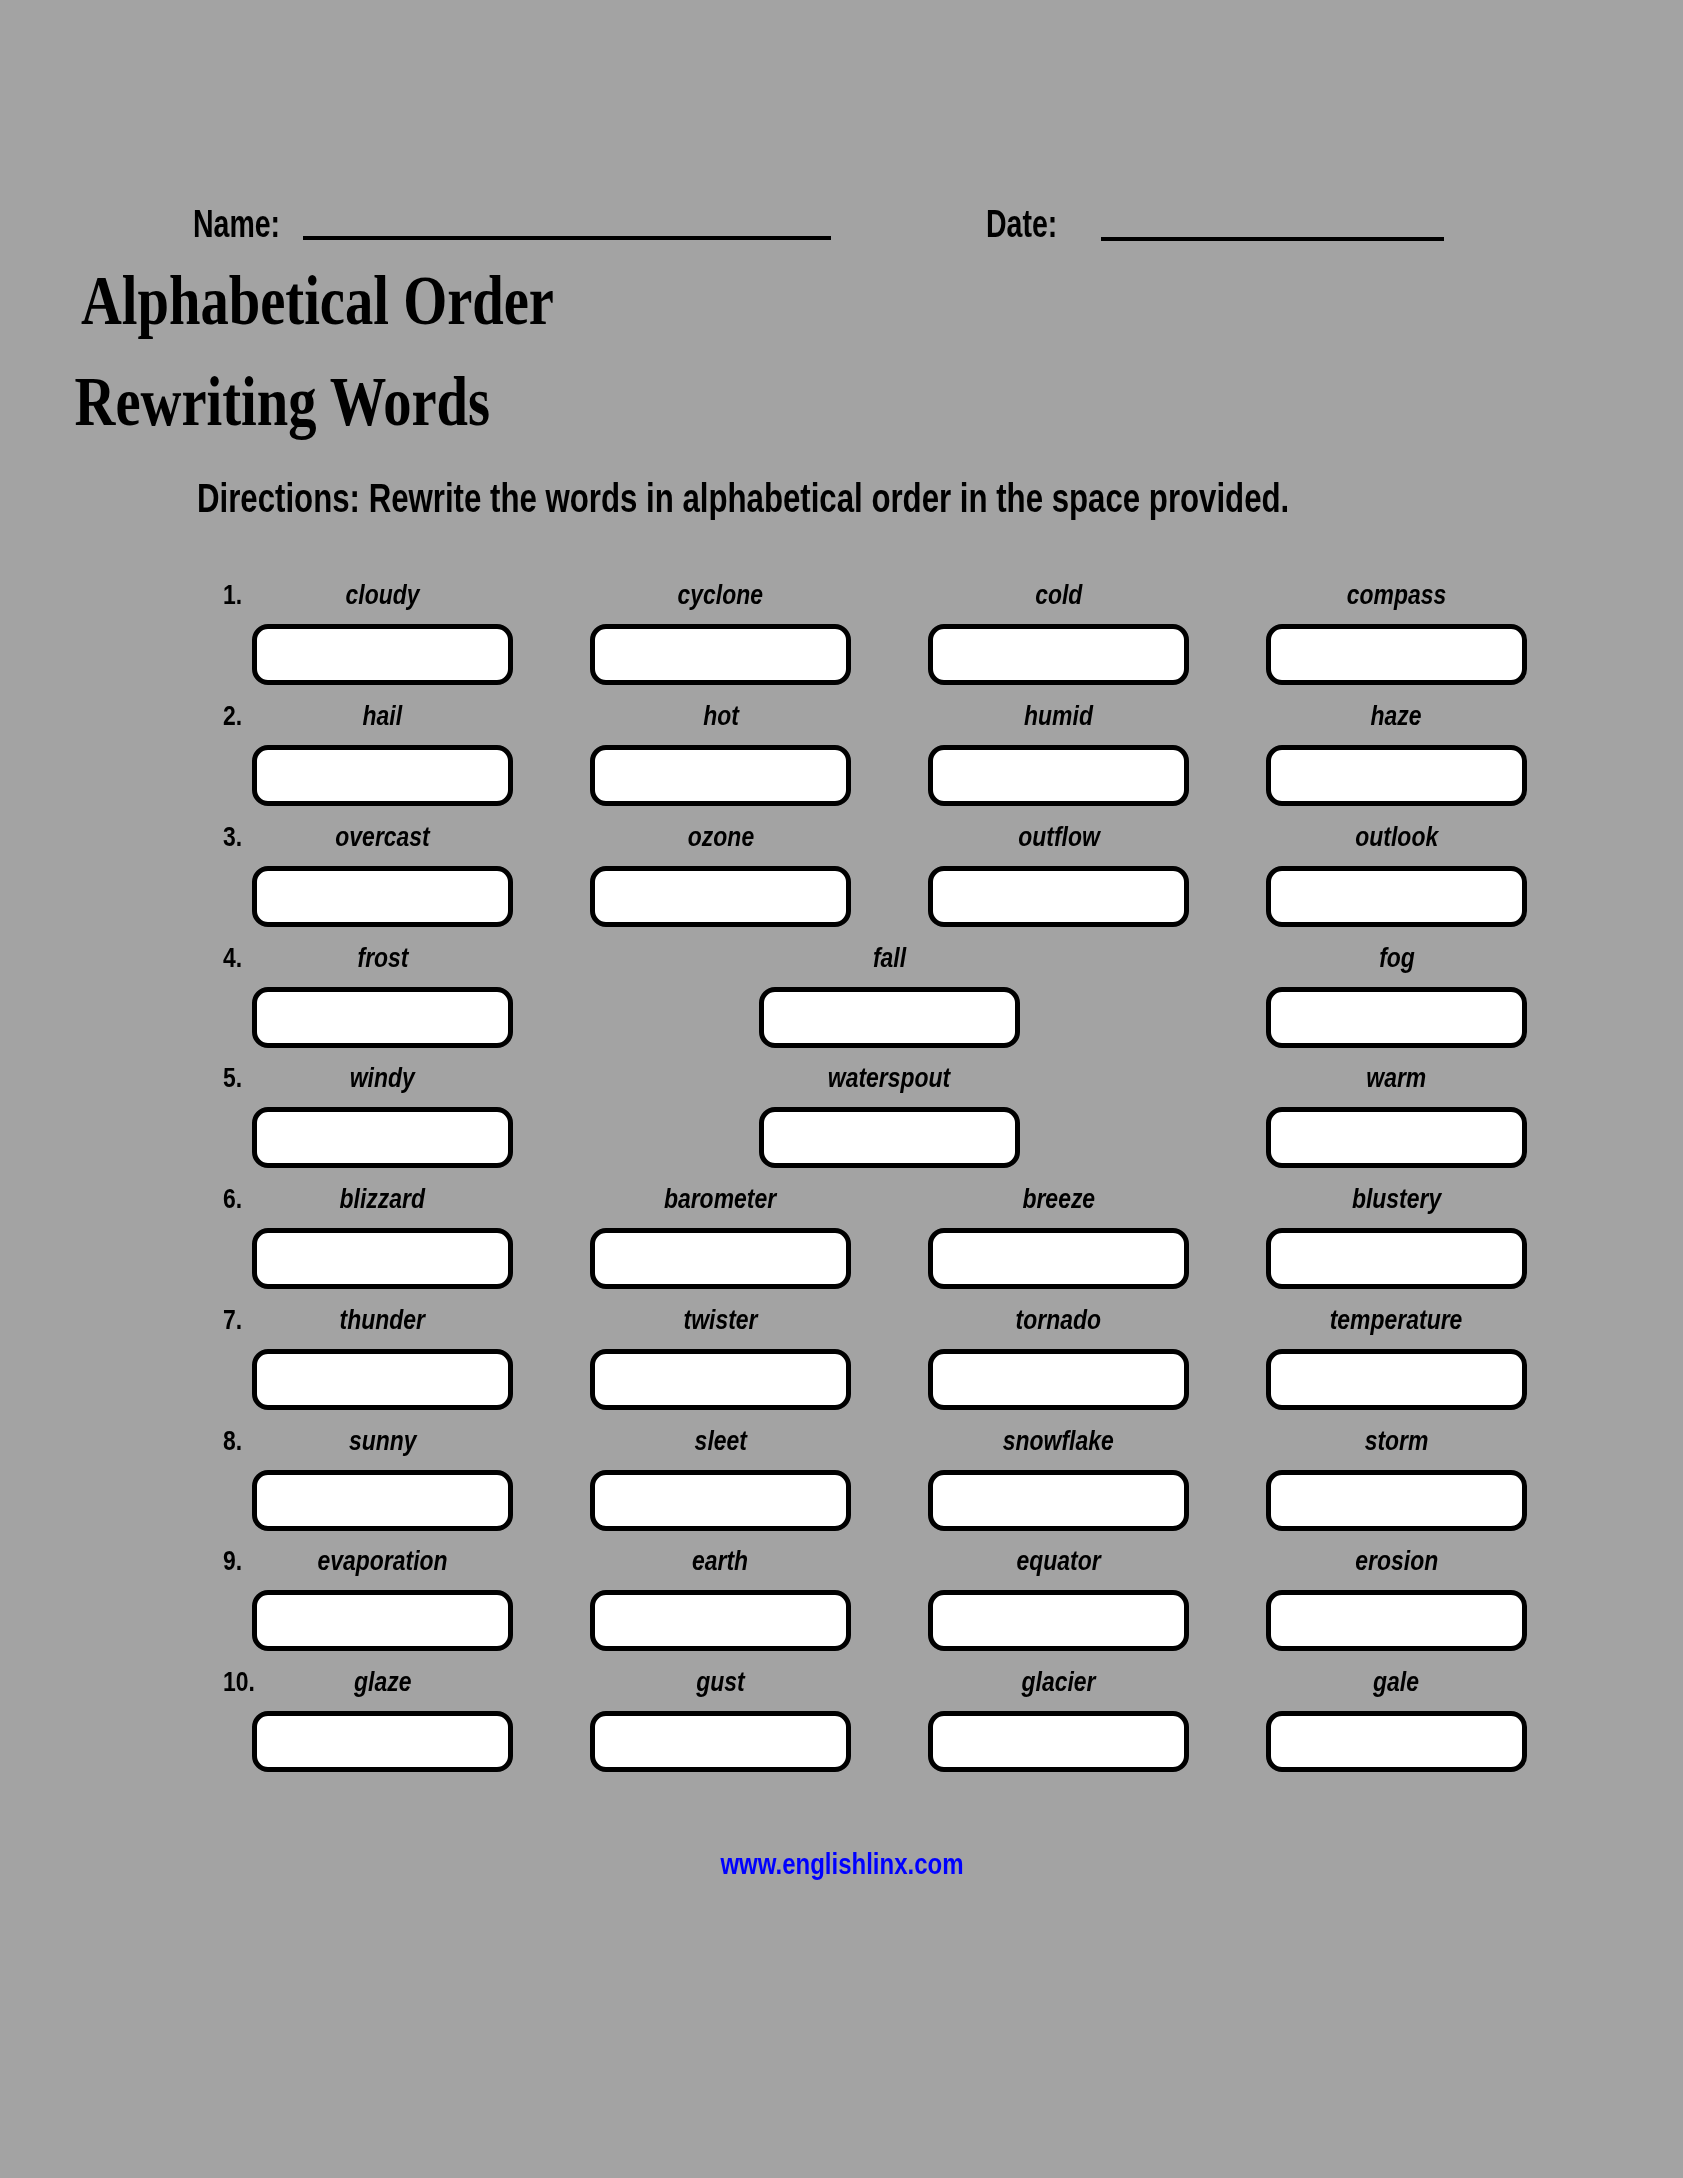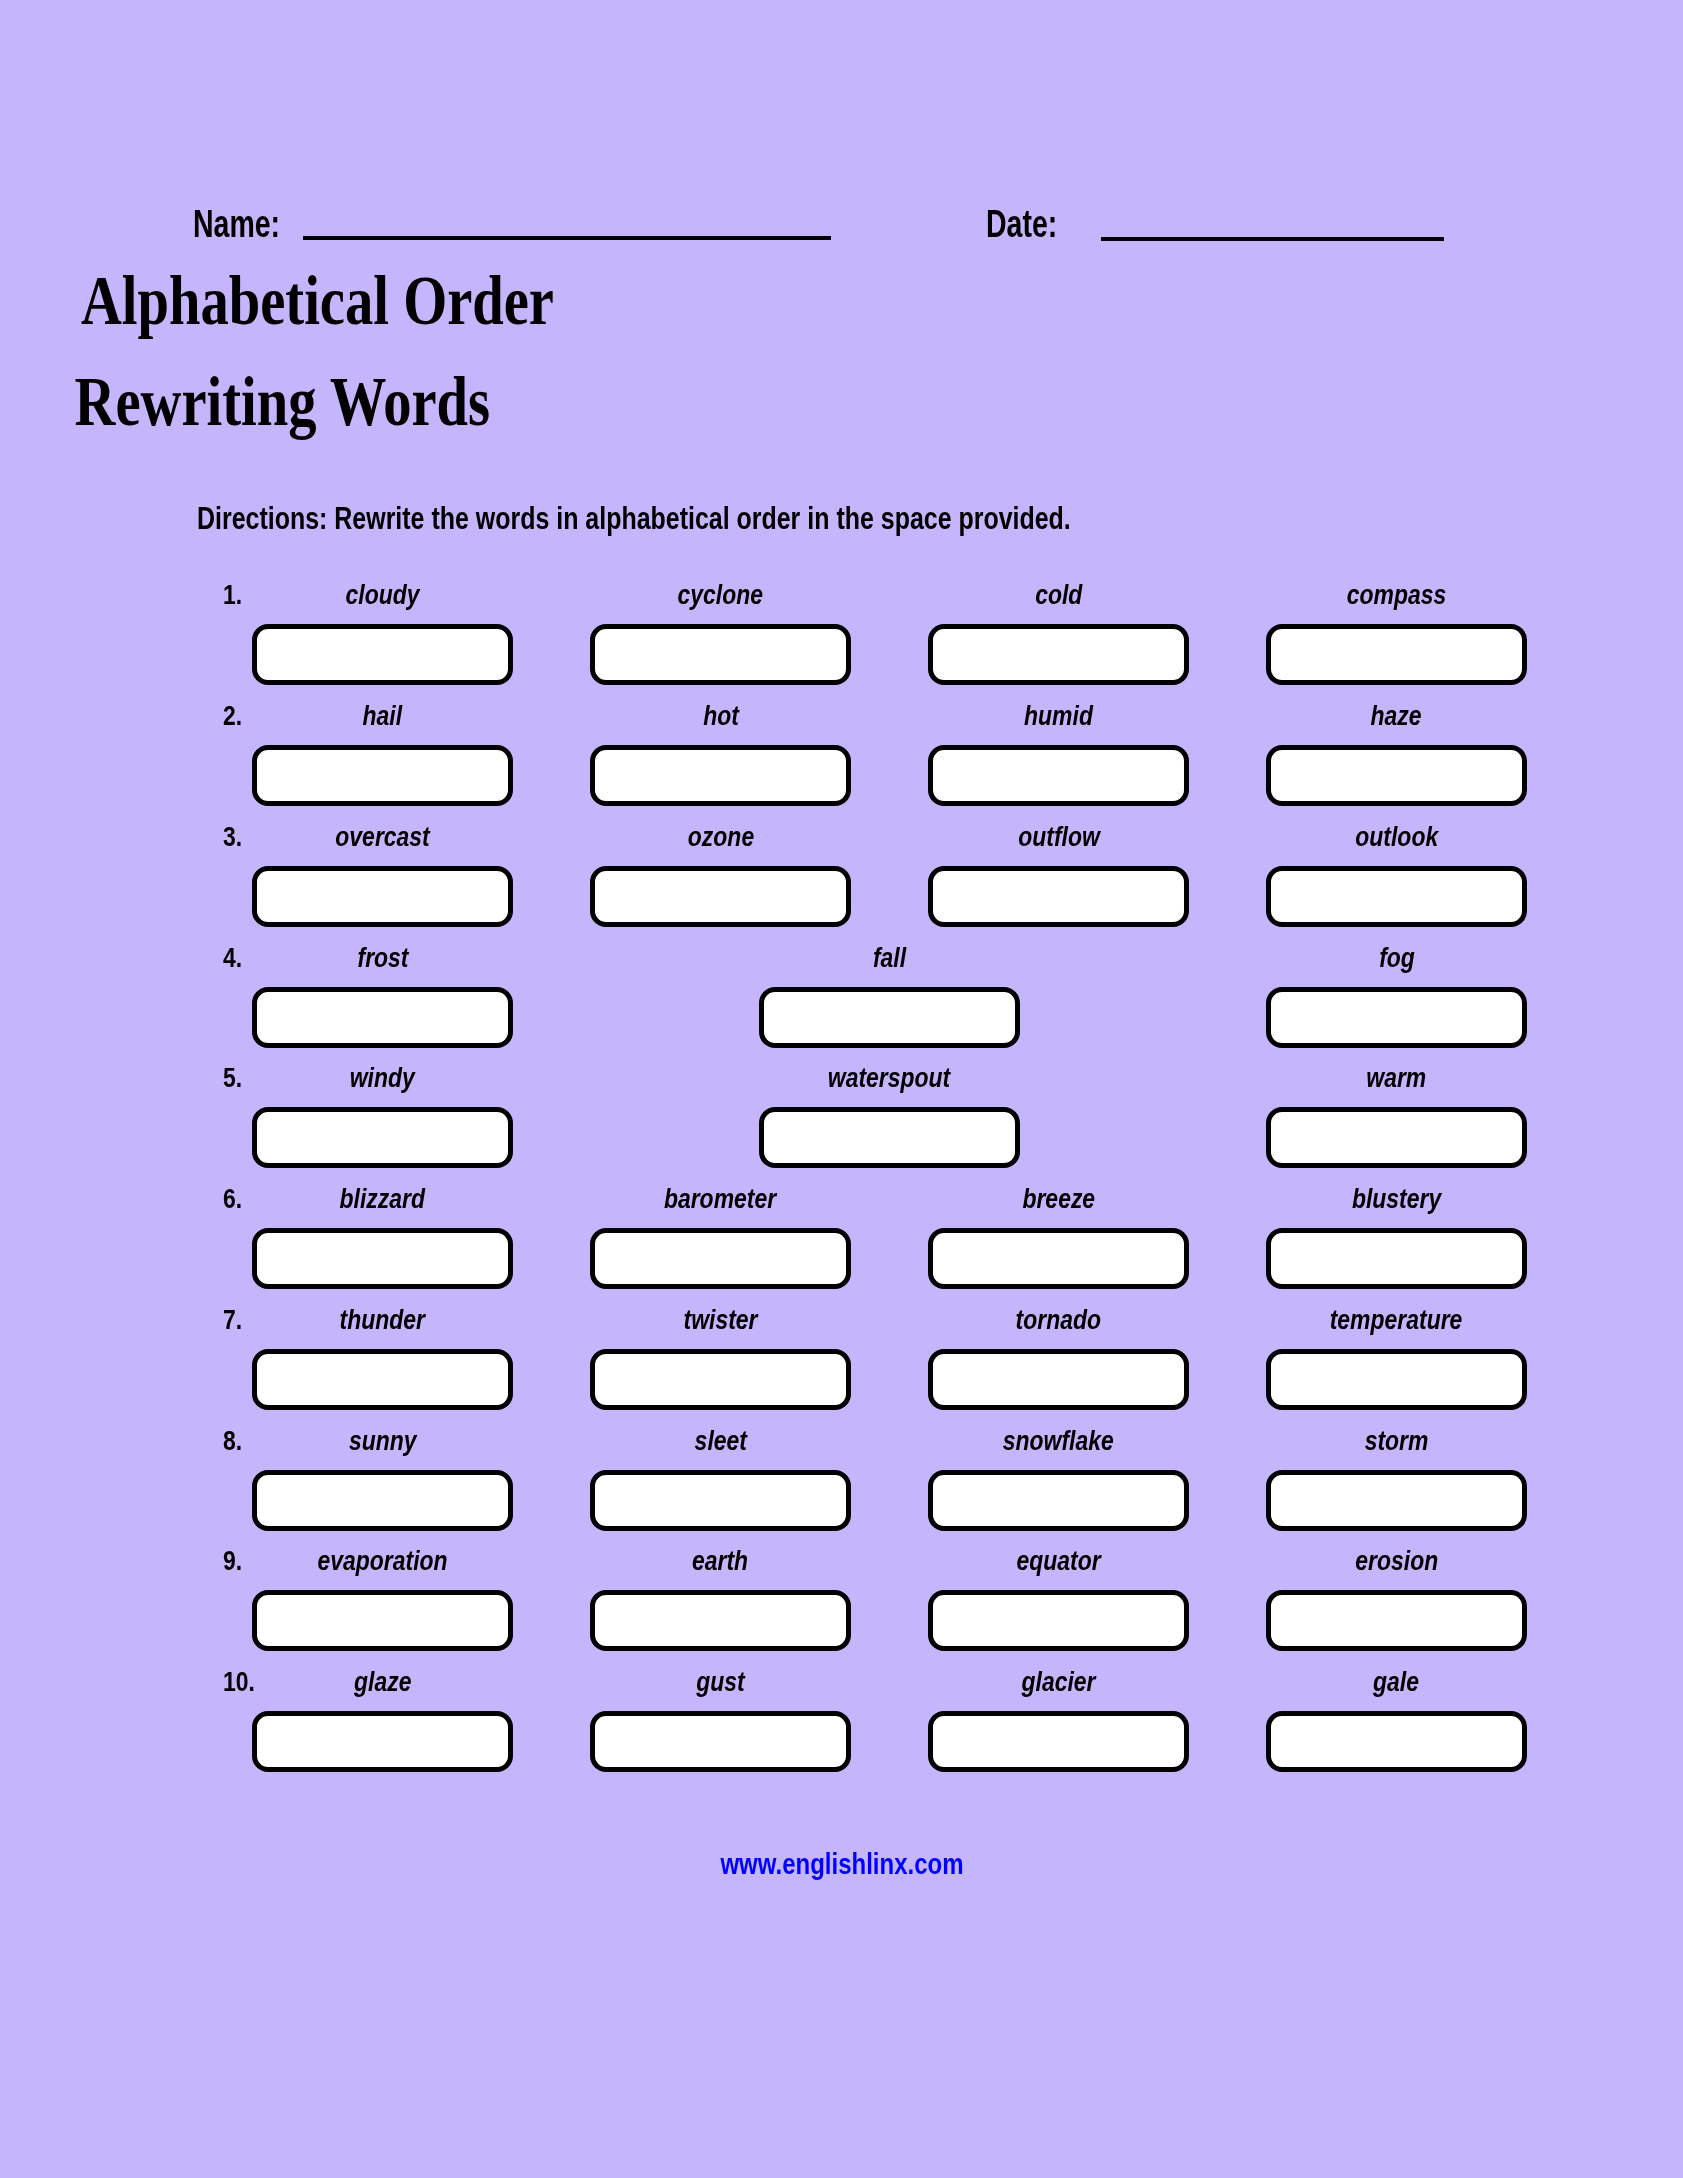--- a/index.html
+++ b/index.html
@@ -1,17 +1,17 @@
 <!DOCTYPE html>
 <html><head>
 <meta charset="utf-8">
 <style>
   html,body{margin:0;padding:0;background:#fff;}
   .page{
-    position:relative;width:1683px;height:2178px;background:#c4b5fd;
+    position:relative;width:1683px;height:2178px;background:#a3a3a3;
     font-family:"Liberation Sans",sans-serif;font-weight:bold;color:#000;
     overflow:hidden;
   }
   
   .cx{display:inline-block;transform:scaleX(.85);}
   .cx78{display:inline-block;transform:scaleX(.78);transform-origin:0 50%;}
   .cx75{display:inline-block;transform:scaleX(.75);transform-origin:0 50%;}
   .cx82{display:inline-block;transform:scaleX(.82);}
   .cx80{display:inline-block;transform:scaleX(.80);}
 
@@ -26,21 +26,21 @@
   
   .title{
     position:absolute;left:0;right:0;top:251px;text-align:left;
     font-family:Liberation Serif, serif;font-weight:bold;
     font-size:69px;line-height:101px;white-space:nowrap;margin-left:29px;
   }
 
   
   .directions{
     position:absolute;left:197px;top:477px;
-    font-size:32px;line-height:42px;white-space:nowrap;margin-top:20px;
+    font-size:40px;line-height:42px;white-space:nowrap;
   }
 
   
   .row{position:absolute;left:0;width:100%;height:111px;}
   .num{
     position:absolute;left:223px;top:0;
     font-size:27px;line-height:34px;transform:scaleX(.85);transform-origin:0 50%;
   }
   .cells{position:absolute;left:250px;top:0;width:1279px;display:flex;justify-content:space-between;}
   .cell{width:265px;text-align:center;font-style:italic;}

